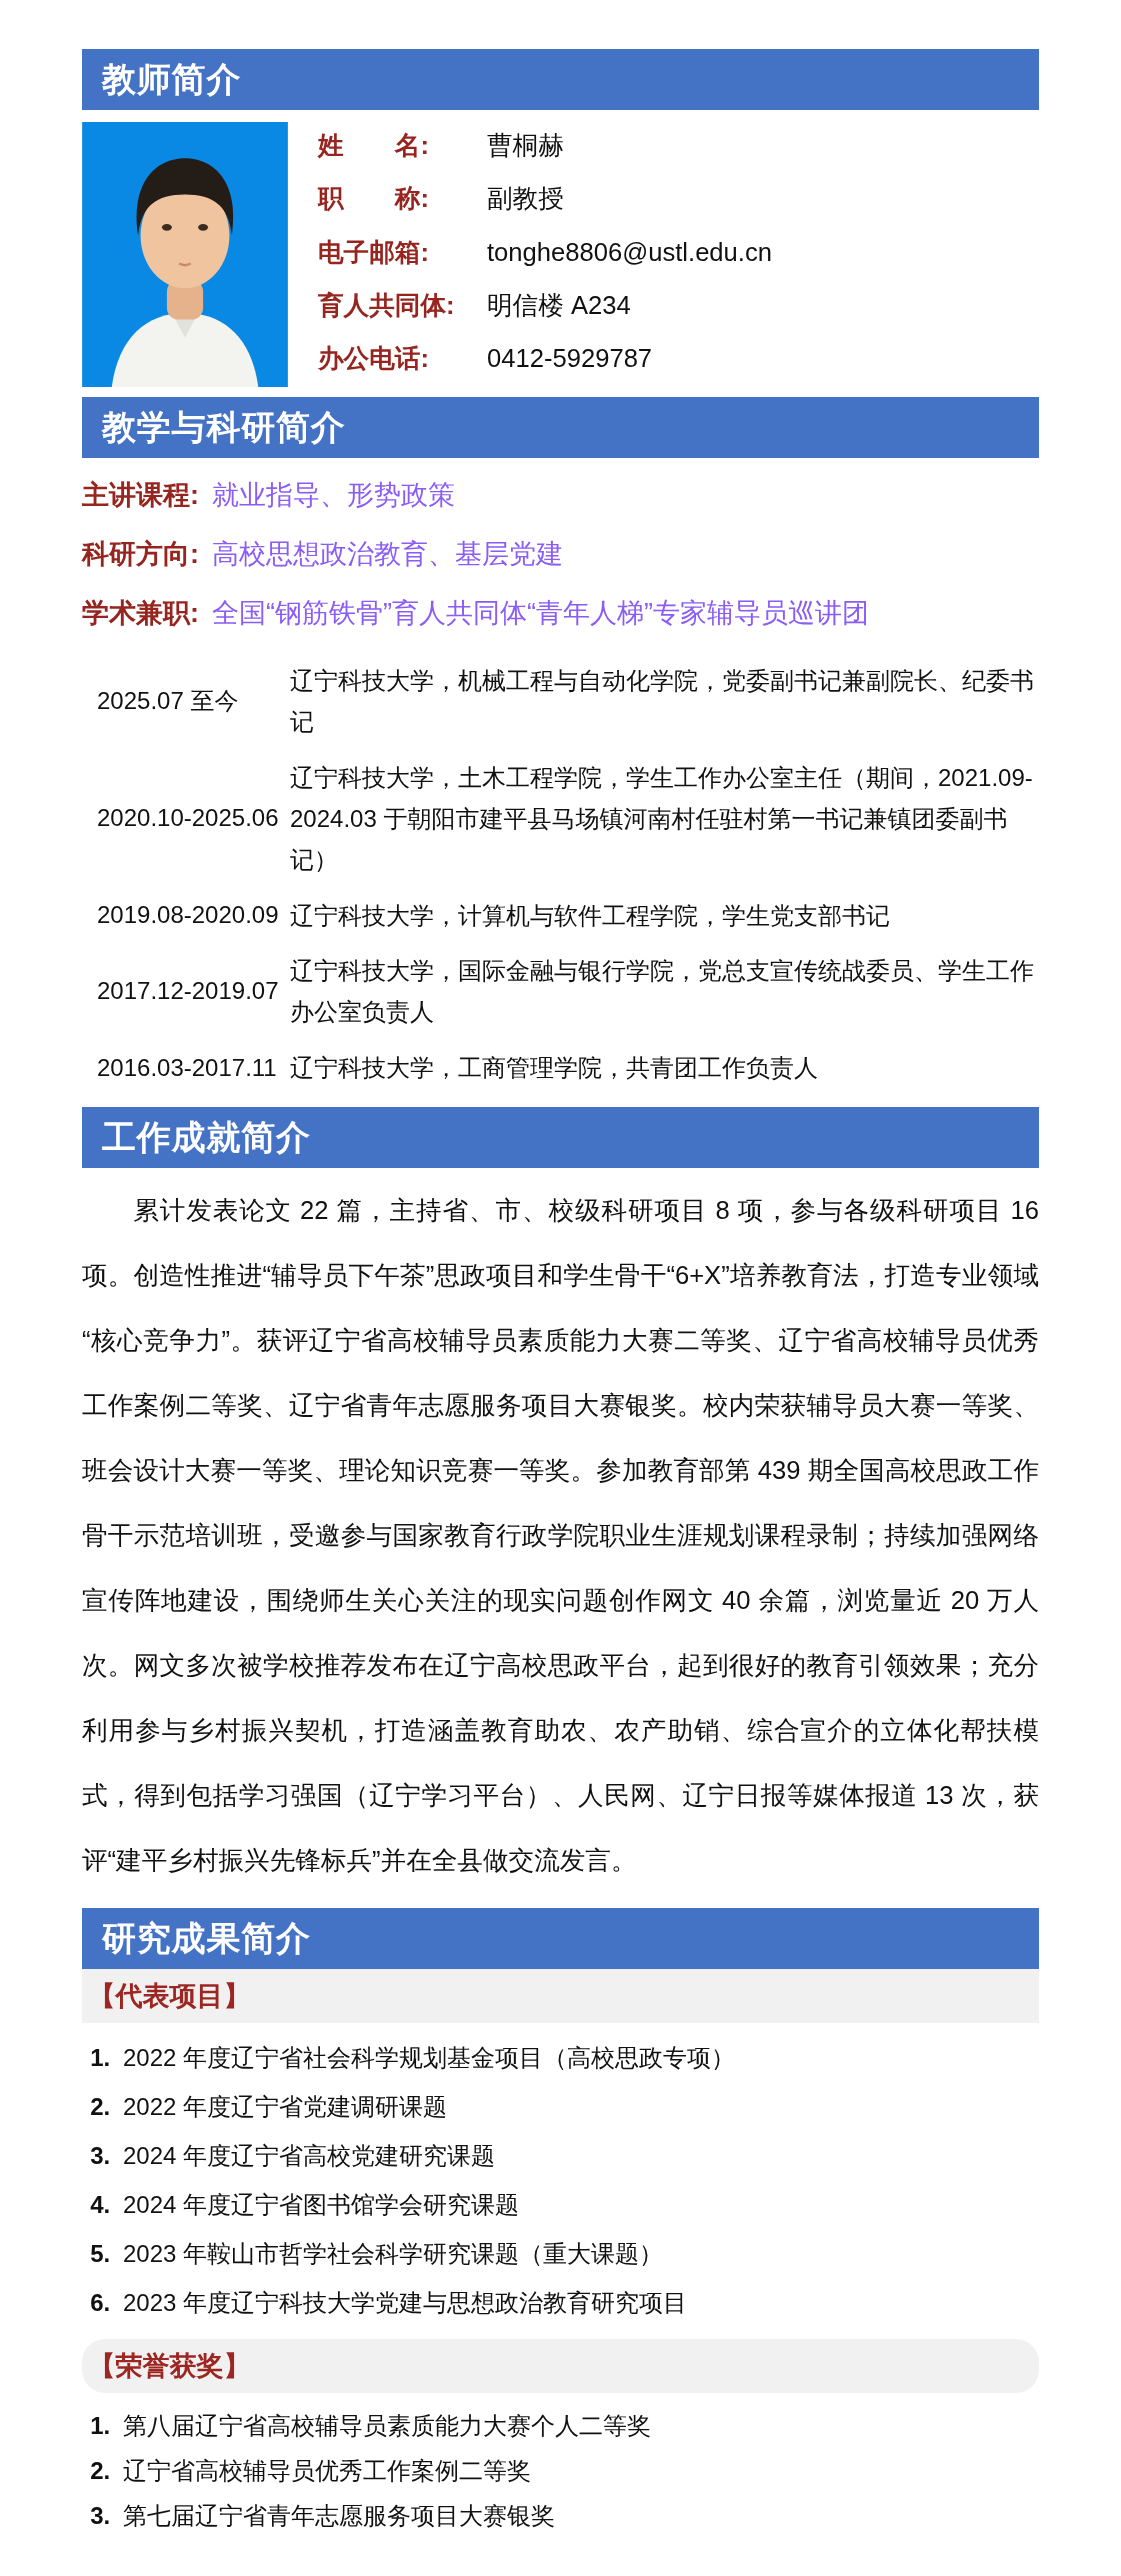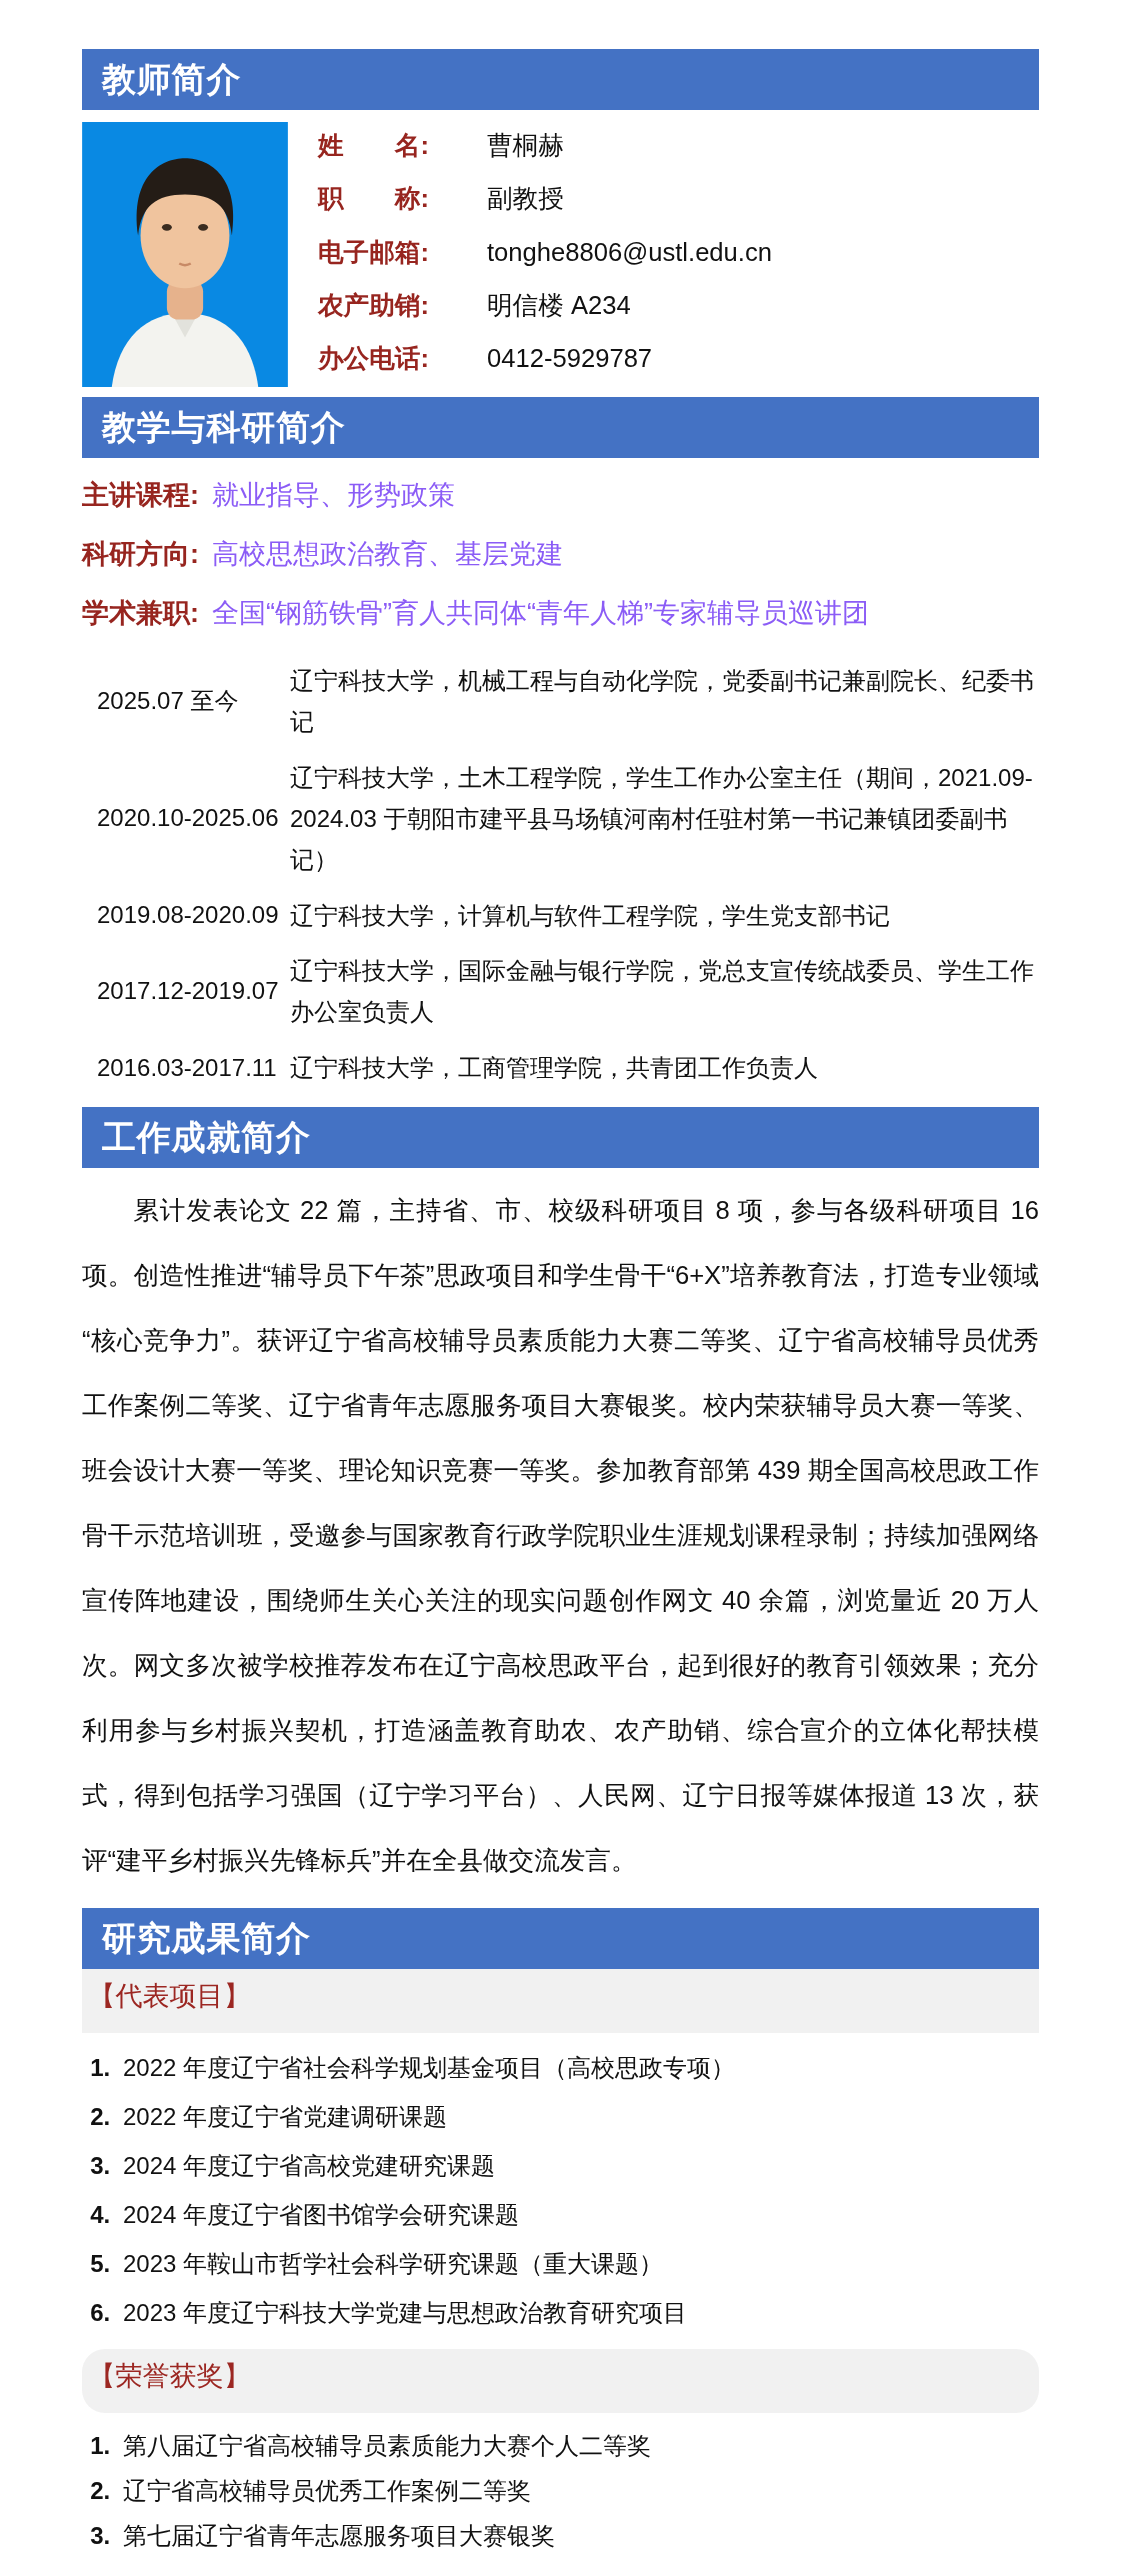--- a/index.html
+++ b/index.html
@@ -42,22 +42,22 @@
   .edu-desc{flex:1;line-height:41px;}
 
   
   .para{
     font-size:25.6px;line-height:65px;text-align:justify;text-indent:2em;
     color:#111111;margin:10px 0 15px 0;
   }
 
   
   .subhead{
-    height:64px;line-height:54px;background:#f1f1f1;color:#9c2722;
-    font-weight:400;font-size:27px;padding-left:6.6px;
+    height:54px;line-height:54px;background:#f1f1f1;color:#9c2722;
+    font-weight:700;font-size:27px;padding-left:6.6px;
   }
   .subhead.gap{margin-top:5px;border-radius:23px;}
   ol.plist{list-style:none;margin:10px 0 11.5px 0;padding:0;font-size:24px;color:#111111;}
   .plist li{display:flex;}
   .plist.projects li{line-height:49px;}
   .plist.honors li{line-height:45px;}
   .plist .num{font-weight:700;width:41px;flex:none;padding-left:8.2px;box-sizing:border-box;}
 </style>
 </head>
 <body>
@@ -90,21 +90,21 @@
         </div>
         <div class="field">
           <span class="flabel">职　　称:</span>
           <span class="fvalue">副教授</span>
         </div>
         <div class="field">
           <span class="flabel">电子邮箱:</span>
           <span class="fvalue">tonghe8806@ustl.edu.cn</span>
         </div>
         <div class="field">
-          <span class="flabel">农产助销:</span>
+          <span class="flabel">育人共同体:</span>
           <span class="fvalue">明信楼 A234</span>
         </div>
         <div class="field">
           <span class="flabel">办公电话:</span>
           <span class="fvalue">0412-5929787</span>
         </div>
       </div>
     </div>
 
     <div class="bar">

